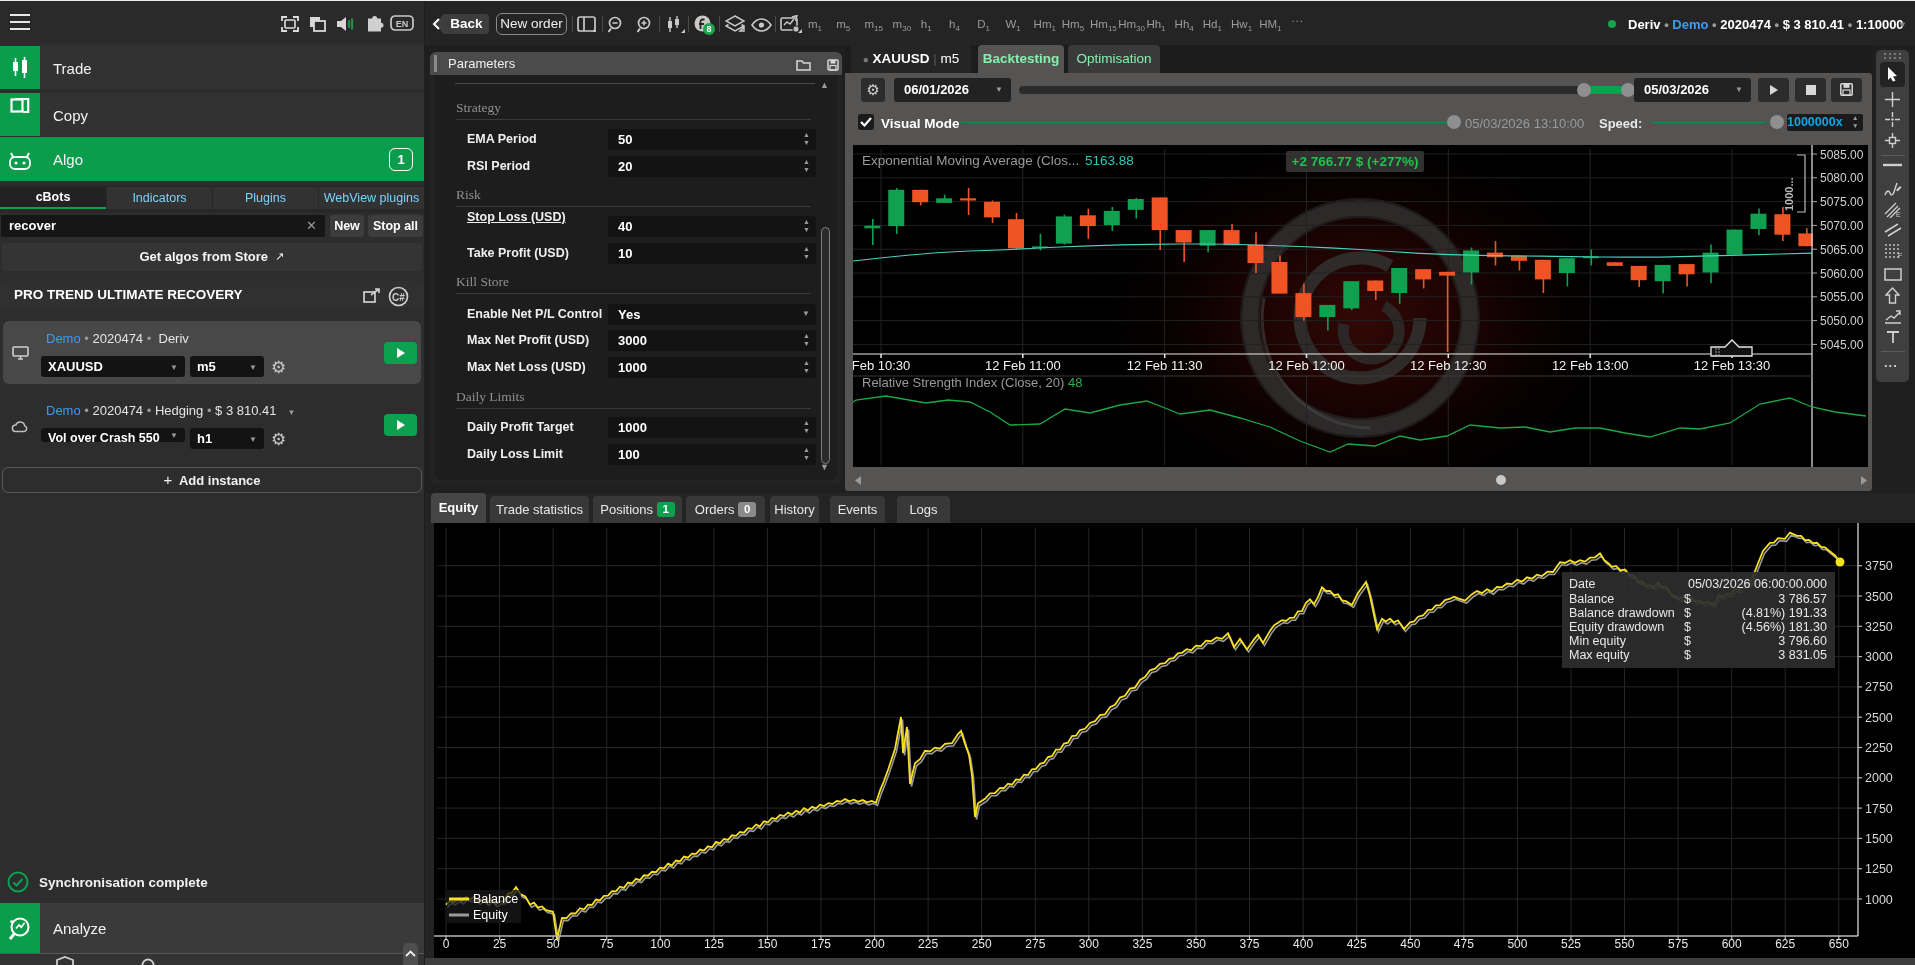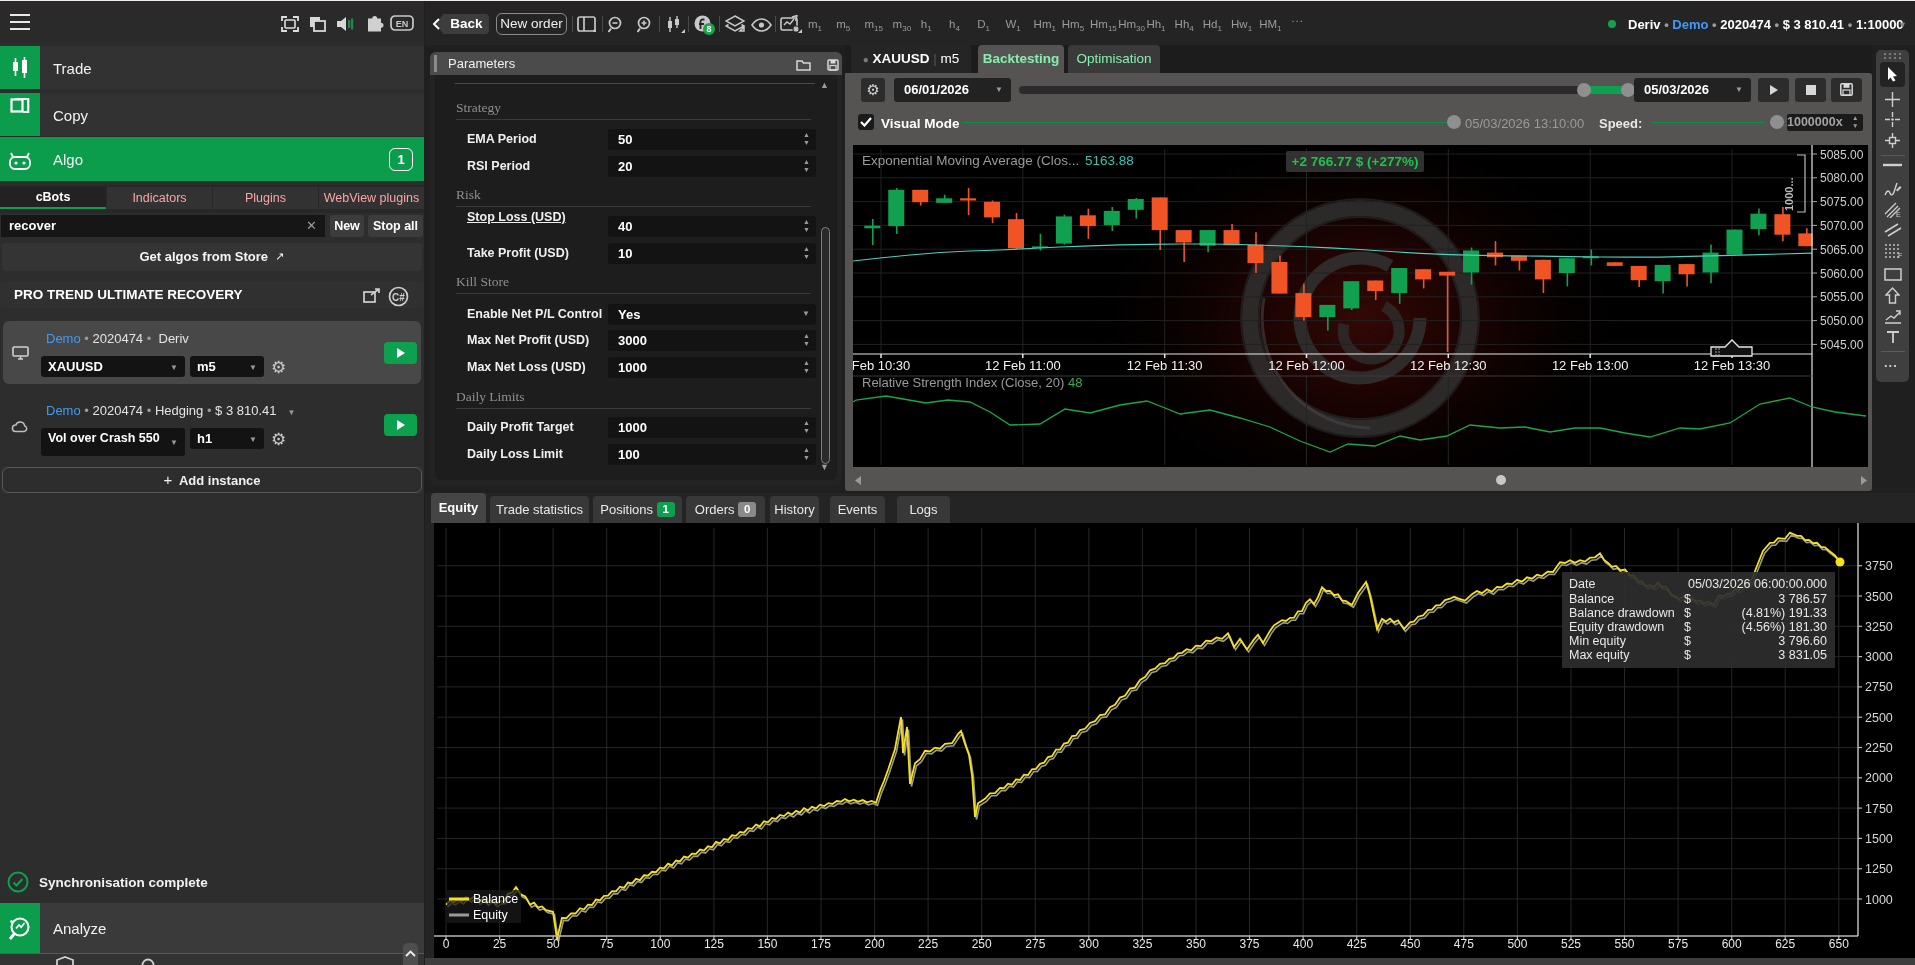--- a/index.html
+++ b/index.html
@@ -5,21 +5,21 @@
 font-family:"Liberation Sans",sans-serif;}
 .abs{position:absolute;}
 body{position:relative;}
 .topline{position:absolute;left:0;top:0;width:1915px;height:1px;background:#f1ece6;z-index:99;}
 
 #sidebar{position:absolute;left:0;top:0;width:424px;height:965px;background:#2d2d2d;}
 #sidebar .topbar{position:absolute;left:0;top:0;width:424px;height:43px;background:#2a2a2a;}
 .menurow{position:absolute;left:0;width:424px;background:#323232;}
 .menurow .iconblk{position:absolute;left:0;top:0;width:40px;height:100%;background:#0b9d4c;}
 .menurow .lbl{position:absolute;left:53px;top:50%;transform:translateY(-50%);color:#f2f2f2;font-size:15px;}
-.tabbtn{position:absolute;top:189px;height:20px;color:#fca5a5;font-size:12.5px;text-align:center;line-height:20px;background:#2d2d2d;}
+.tabbtn{position:absolute;top:189px;height:20px;color:#7dd3fc;font-size:12.5px;text-align:center;line-height:20px;background:#2d2d2d;}
 #searchbox{position:absolute;left:1px;top:215px;width:324px;height:22px;background:#161616;color:#fff;font-size:13px;font-weight:bold;line-height:22px;padding-left:8px;}
 .sbtn{position:absolute;top:215px;height:22px;background:#3c3c3c;border-radius:3px;color:#fff;font-size:12.5px;font-weight:bold;text-align:center;line-height:22px;}
 .ddl{position:absolute;background:#131313;border-radius:3px;color:#fff;font-weight:bold;font-size:13px;}
 .ddl .arr{position:absolute;right:7px;top:50%;transform:translateY(-50%);color:#9a9a9a;font-size:8px;}
 .playbtn{position:absolute;width:33px;height:22px;background:#0ca04f;border-radius:4px;}
 .playbtn:after{content:'';position:absolute;left:13px;top:6px;border-left:8px solid #fff;border-top:5px solid transparent;border-bottom:5px solid transparent;}
 .gear{position:absolute;color:#c8c8c8;font-size:17px;}
 
 #toolbar{position:absolute;left:425px;top:0;width:1490px;height:45px;background:#242424;}
 .tfitem{color:#9b9b9b;font-size:11.5px;position:absolute;top:18px;}
@@ -123,21 +123,21 @@
     </svg>
     <div class="abs" style="left:46px;top:331px;font-size:13px;color:#e4e4e4;"><span style="color:#3f9bf5;">Demo</span> <span style="color:#9a9a9a;">•</span> 2020474 <span style="color:#9a9a9a;">•</span>&nbsp; Deriv</div>
     <div class="ddl" style="left:41px;top:356px;width:144px;height:21px;line-height:21px;padding-left:7px;">XAUUSD<span class="arr">▼</span></div>
     <div class="ddl" style="left:190px;top:356px;width:74px;height:21px;line-height:21px;padding-left:7px;">m5<span class="arr">▼</span></div>
     <div class="gear" style="left:271px;top:357px;">⚙</div>
     <div class="playbtn" style="left:384px;top:342px;"></div>
     <svg class="abs" style="left:11px;top:421px;" width="18" height="12" viewBox="0 0 18 12">
       <path d="M4.5 10.5a3.2 3.2 0 01.3-6.4 4.6 4.6 0 018.9.8 2.9 2.9 0 01-.4 5.6z" fill="none" stroke="#bfbfbf" stroke-width="1.5"></path>
     </svg>
     <div class="abs" style="left:46px;top:403px;font-size:13px;color:#e4e4e4;"><span style="color:#3f9bf5;">Demo</span> <span style="color:#9a9a9a;">•</span> 2020474 <span style="color:#9a9a9a;">•</span> Hedging <span style="color:#9a9a9a;">•</span> $ 3 810.41&nbsp;&nbsp;&nbsp;<span style="color:#9a9a9a;font-size:8px;">▼</span></div>
-    <div class="ddl" style="left:41px;top:428px;width:144px;height:28px;line-height:21px;padding-left:7px;font-size:12.5px;">Vol over Crash 550<span class="arr">▼</span></div>
+    <div class="ddl" style="left:41px;top:428px;width:144px;height:14px;line-height:21px;padding-left:7px;font-size:12.5px;">Vol over Crash 550<span class="arr">▼</span></div>
     <div class="ddl" style="left:190px;top:428px;width:74px;height:21px;line-height:21px;padding-left:7px;">h1<span class="arr">▼</span></div>
     <div class="gear" style="left:271px;top:429px;">⚙</div>
     <div class="playbtn" style="left:384px;top:414px;"></div>
     <div class="abs" style="left:2px;top:467px;width:420px;height:26px;border:1px solid #585858;border-radius:6px;color:#f0f0f0;font-weight:bold;font-size:13px;text-align:center;line-height:24px;"><span style="font-weight:normal;font-size:15px;">+</span>&nbsp; Add instance</div>
     <svg class="abs" style="left:7px;top:871px;" width="22" height="22" viewBox="0 0 22 22">
       <circle cx="11" cy="11" r="9.5" fill="none" stroke="#0ca04f" stroke-width="2"></circle>
       <path d="M6.5 11.5l3 3 6-6.5" fill="none" stroke="#0ca04f" stroke-width="2"></path>
     </svg>
     <div class="abs" style="left:39px;top:875px;font-size:13.5px;color:#f2f2f2;font-weight:bold;">Synchronisation complete</div>
     <div class="menurow" style="top:903px;height:50px;background:#3a3a3a;">
@@ -312,21 +312,21 @@
       <svg class="abs" style="left:15px;top:72px;" width="12" height="10" viewBox="0 0 12 10">
         <path d="M1 5l3.5 3.5L11 1" stroke="#fff" stroke-width="2.2" fill="none"></path>
       </svg>
       <div class="abs" style="left:36px;top:71px;color:#fff;font-weight:bold;font-size:13.5px;">Visual Mode</div>
       <div class="abs" style="left:117px;top:77px;width:486px;height:1.2px;background:#0e8f46;"></div>
       <div class="abs" style="left:602px;top:70px;width:14px;height:14px;border-radius:50%;background:#8f8f8f;"></div>
       <div class="abs" style="left:620px;top:71px;color:#9a9a9a;font-size:13px;">05/03/2026 13:10:00</div>
       <div class="abs" style="left:754px;top:71px;color:#e8e8e8;font-weight:bold;font-size:13px;">Speed:</div>
       <div class="abs" style="left:807px;top:77px;width:113px;height:1.2px;background:#0e8f46;"></div>
       <div class="abs" style="left:925px;top:70px;width:14px;height:14px;border-radius:50%;background:#8f8f8f;"></div>
-      <div class="abs" style="left:942px;top:69px;width:76px;height:17px;background:#1a1a1a;border-radius:2px;color:#a3a3a3;font-weight:bold;font-size:12.5px;line-height:17px;text-align:right;padding-right:22px;">1000000x</div>
+      <div class="abs" style="left:942px;top:69px;width:76px;height:17px;background:#1a1a1a;border-radius:2px;color:#0ea5e9;font-weight:bold;font-size:12.5px;line-height:17px;text-align:right;padding-right:22px;">1000000x</div>
       <div class="abs" style="left:1007px;top:69px;color:#9a9a9a;font-size:6.5px;line-height:8px;">▲<br>▼</div>
       <svg class="abs" style="left:8px;top:430px;" width="9" height="11" viewBox="0 0 9 11">
         <path d="M8 1L2 5.5 8 10z" fill="#9a9a9a"></path>
       </svg>
       <svg class="abs" style="left:1015px;top:430px;" width="9" height="11" viewBox="0 0 9 11">
         <path d="M1 1l6 4.5L1 10z" fill="#9a9a9a"></path>
       </svg>
       <div class="abs" style="left:651px;top:430px;width:10px;height:10px;border-radius:50%;background:#c8c8c8;"></div>
     </div>
   </div>

